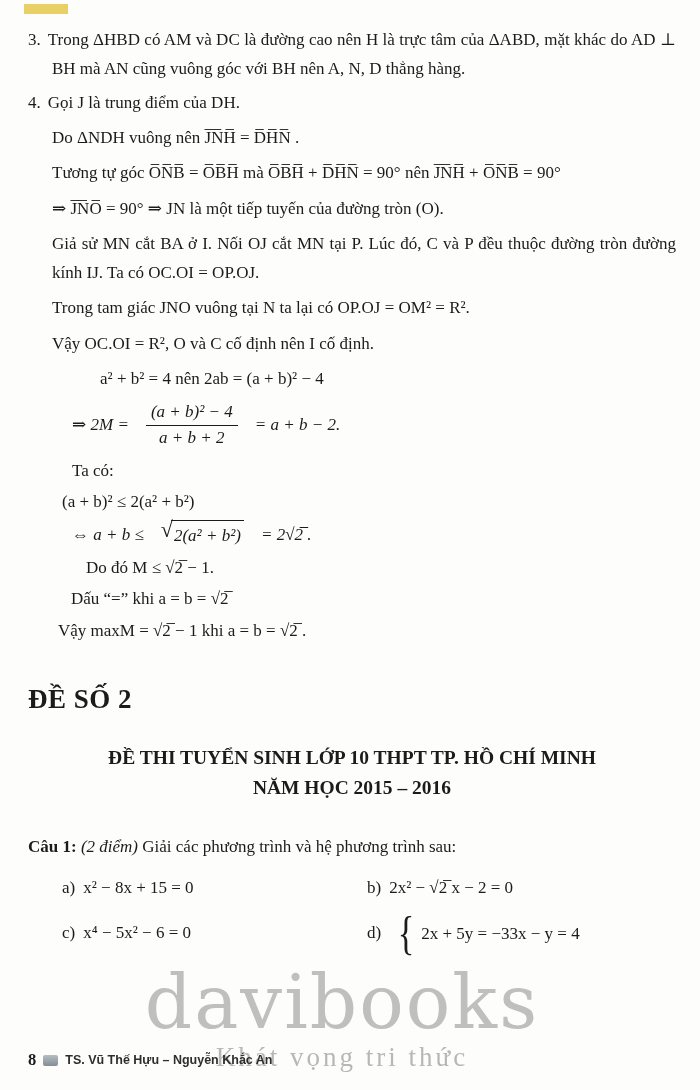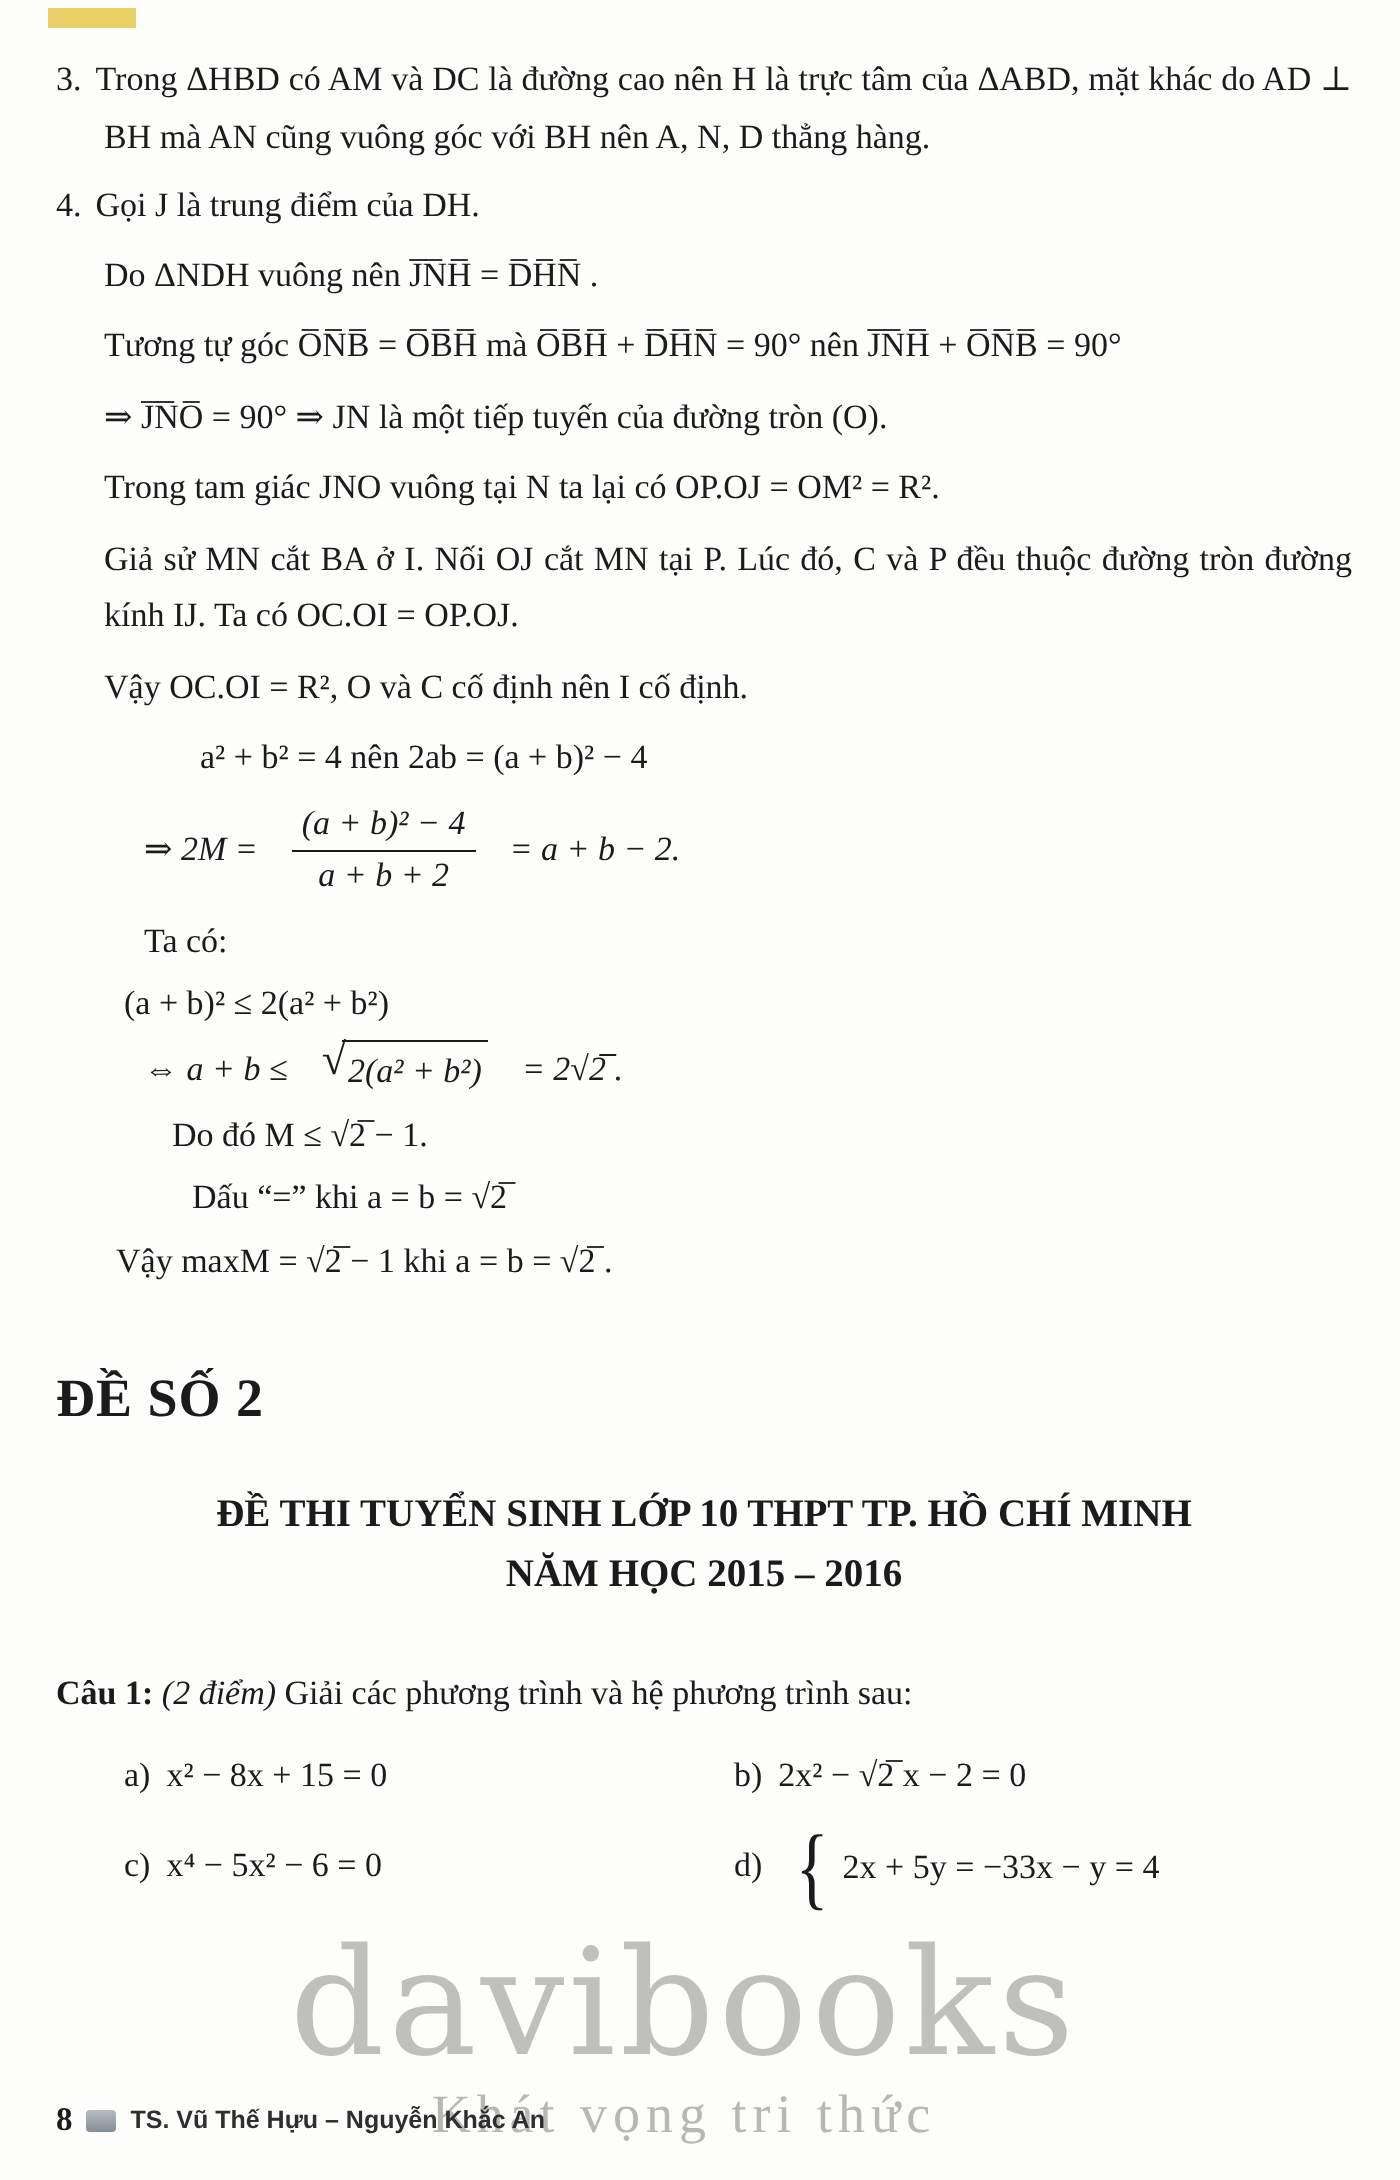--- a/index.html
+++ b/index.html
@@ -15,21 +15,21 @@
 
   .cau-label{font-weight:bold;}
   .cau-head{margin:10px 0 4px 0;font-weight:bold;}
 
   .eq{margin:3px 0;}
   .eq-a1{margin-left:72px;}
   .eq-a3{margin-left:44px;}
   .eq-a4{margin-left:34px;}
   .eq-a5{margin-left:44px;text-align:right;}
   .eq-a6{margin-left:58px;}
-  .eq-a7{margin-left:68px;}
+  .eq-a7{margin-left:43px;}
   .eq-a8{margin-left:30px;}
 
   .flexline{display:flex;align-items:center;gap:17px;font-style:italic;}
   .frac-line{margin:7px 0 7px 44px;}
   .frac{display:inline-flex;flex-direction:column;align-items:center;line-height:1.35;}
   .frac .num{border-bottom:1.5px solid #1b1b1b;padding:0 5px 1px;}
   .frac .den{padding:1px 5px 0;}
 
   .sqrt{display:inline-flex;align-items:flex-start;}
   .radical{font-size:1.3em;line-height:1;margin-right:-2px;transform:translateY(-1px);}
@@ -71,22 +71,22 @@
       <span class="marker">3.</span><span>Trong ΔHBD có AM và DC là đường cao nên H là trực tâm của ΔABD, mặt khác do AD ⊥ BH mà AN cũng vuông góc với BH nên A, N, D thẳng hàng.</span>
     </p>
 
     <p class="hang">
       <span class="marker">4.</span><span>Gọi J là trung điểm của DH.</span>
     </p>
 
     <p class="sub">Do ΔNDH vuông nên J̅N̅H̅ = D̅H̅N̅ .</p>
     <p class="sub">Tương tự góc O̅N̅B̅ = O̅B̅H̅ mà O̅B̅H̅ + D̅H̅N̅ = 90° nên J̅N̅H̅ + O̅N̅B̅ = 90°</p>
     <p class="sub">⇒ J̅N̅O̅ = 90° ⇒ JN là một tiếp tuyến của đường tròn (O).</p>
+    <p class="sub">Giả sử MN cắt BA ở I. Nối OJ cắt MN tại P. Lúc đó, C và P đều thuộc đường tròn đường kính IJ. Ta có OC.OI = OP.OJ.</p>
     <p class="sub">Trong tam giác JNO vuông tại N ta lại có OP.OJ = OM² = R².</p>
-    <p class="sub">Giả sử MN cắt BA ở I. Nối OJ cắt MN tại P. Lúc đó, C và P đều thuộc đường tròn đường kính IJ. Ta có OC.OI = OP.OJ.</p>
     <p class="sub">Vậy OC.OI = R², O và C cố định nên I cố định.</p>
 
 
     <div class="eq eq-a1">a² + b² = 4 nên 2ab = (a + b)² − 4</div>
 
     <div class="eq flexline frac-line">
       <span>⇒ 2M =</span>
       <span class="frac">
         <span class="num">(a + b)² − 4</span>
         <span class="den">a + b + 2</span>

